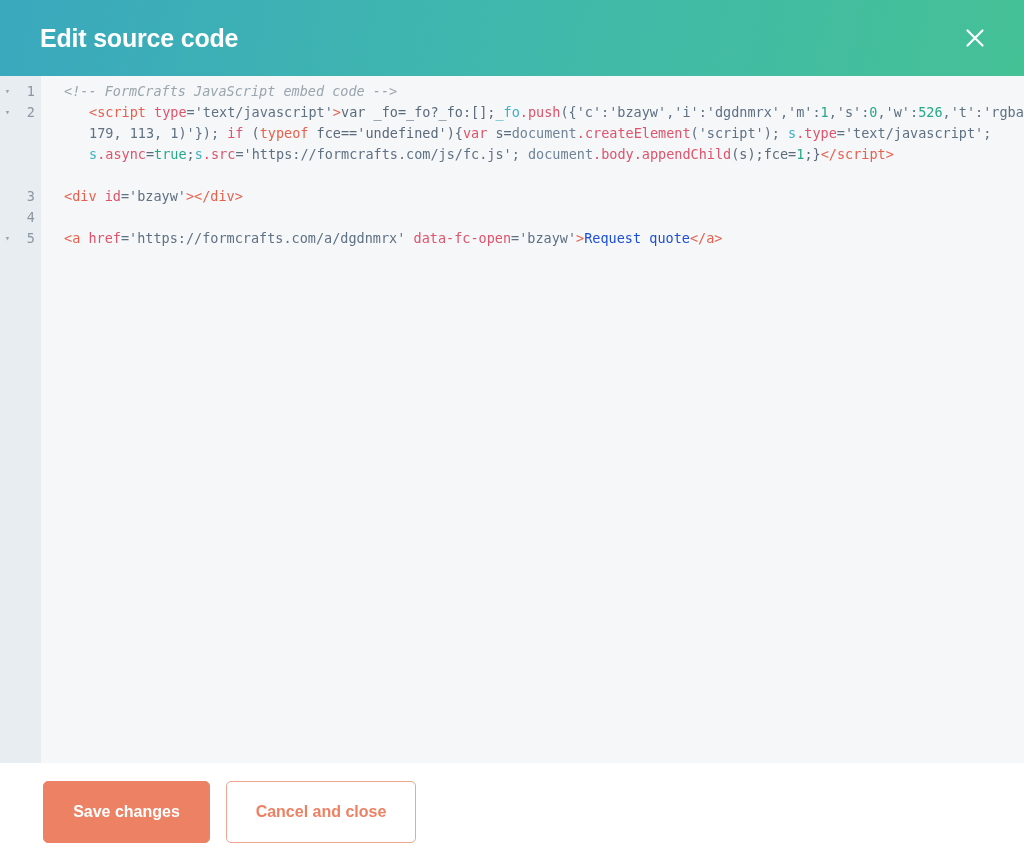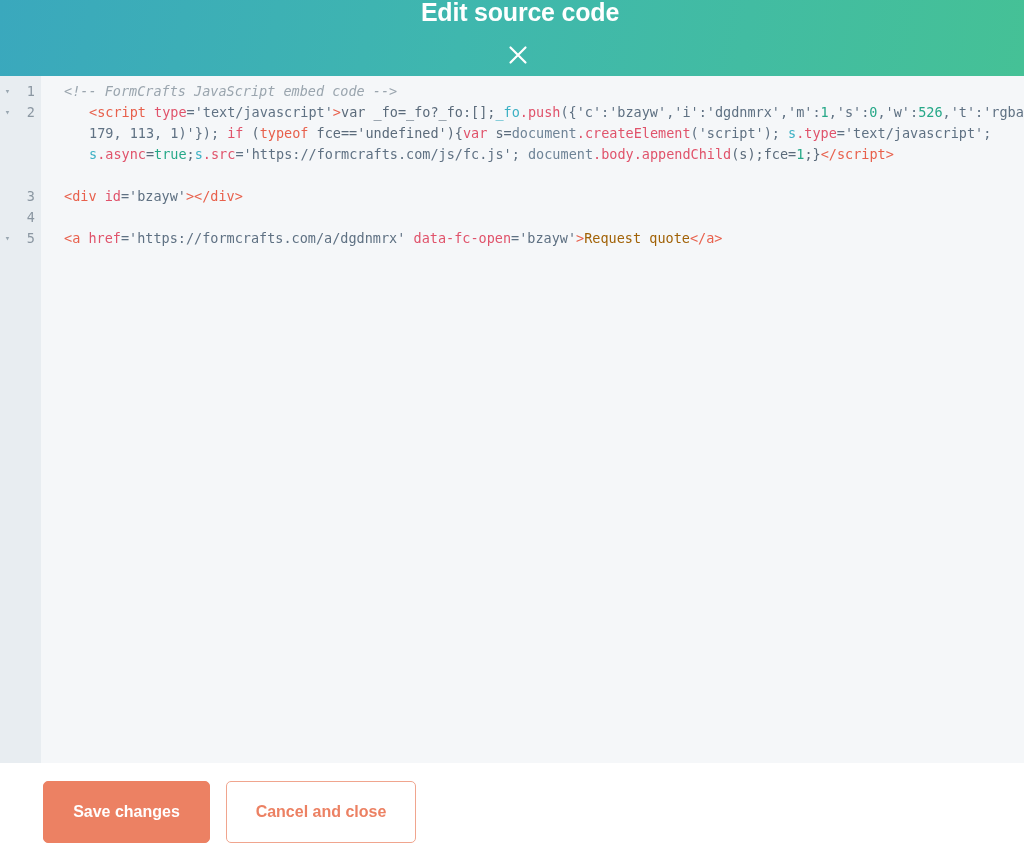--- a/index.html
+++ b/index.html
@@ -20,21 +20,20 @@
     position: absolute;
     left: 0; top: 0;
     width: 1024px;
     height: 76px;
     background: linear-gradient(100deg, #3aa8bd 0%, #3fb7ae 45%, #45c196 100%);
     display: flex;
     align-items: center;
     justify-content: space-between;
     box-sizing: border-box;
     padding: 0 24px 0 40px;
-    flex-direction: column;
   }
   #modal-title {
     color: #ffffff;
     font-size: 25px;
     font-weight: bold;
     letter-spacing: -0.2px;
     line-height: 1;
     user-select: none;
   }
   #close-button {
@@ -131,21 +130,21 @@
   .t-tag      { color: #e8604c; }
   .t-attr     { color: #e0536b; }
   .t-kw       { color: #e0536b; }
   .t-builtin  { color: #e8604c; }
   .t-str      { color: #5f7183; }
   .t-num      { color: #26a888; }
   .t-plain    { color: #5b6b7b; }
   .t-prop     { color: #e0536b; }
   .t-obj      { color: #6f8497; }
   .t-var      { color: #3bb0c4; }
-  .t-text     { color: #a16207; }
+  .t-text     { color: #1d4ed8; }
 
   
   #footer {
     position: absolute;
     left: 0;
     top: 763px;
     width: 1024px;
     height: 98px;
     background: #ffffff;
     display: flex;

